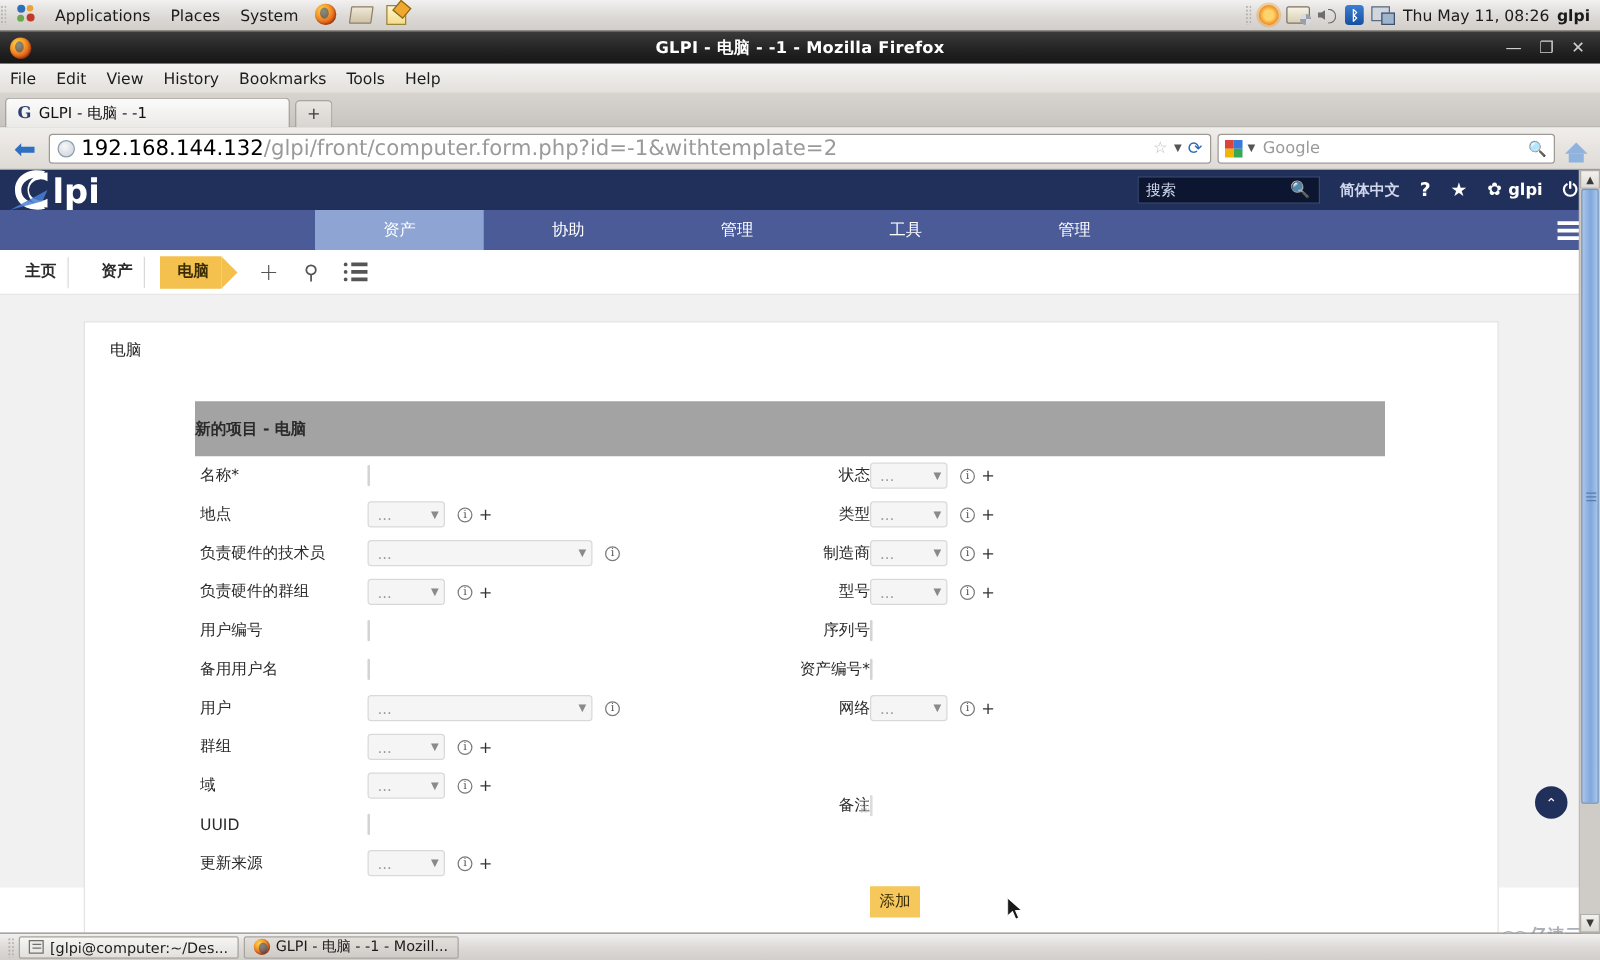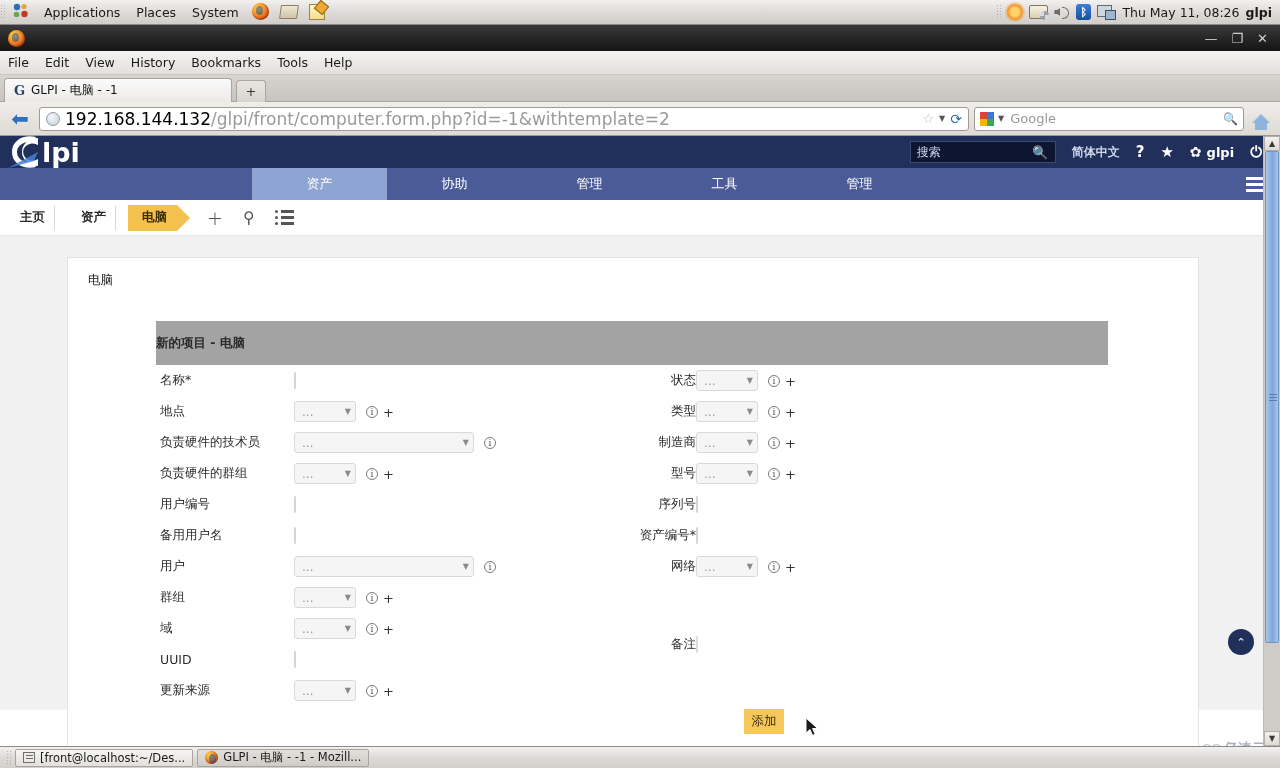--- a/index.html
+++ b/index.html
@@ -190,21 +190,21 @@
   .dd.lg{ width:180px; }
   .info-i{ display:inline-flex; align-items:center; justify-content:center; width:12px;height:12px;
      border:1px solid #7a7a7a; border-radius:50%; font-size:9px; color:#555;
      font-family:"DejaVu Serif",serif; margin-left:6px; vertical-align:middle; line-height:1;}
   .plus{ margin-left:5px; font-size:13px; color:#333; vertical-align:middle;}
   .ta{ width:356px; height:116px; background:#f6f6f6; border:1px solid #dcdcdc; border-radius:2px; position:relative;}
   .ta:after{ content:""; position:absolute; right:2px; bottom:2px; width:7px; height:7px;
      background-image:radial-gradient(#b6b6b6 40%,transparent 41%); background-size:3px 3px;}
   .addbtn{ width:40px;height:25px; background:#f6c85c; color:#3a2d06; font-size:12.5px;
      display:flex; align-items:center; justify-content:center; border:none;
-     font-family:Liberation Mono, monospace;margin-left:48px;}
+     font-family:Liberation Mono, monospace;}
   .cursor-arrow{ position:absolute; left:806px; top:482px; width:14px; height:20px; pointer-events:none;}
 
   
   .totop{ position:absolute; right:26px; bottom:55px; width:26px;height:26px;border-radius:50%;
      background:#21305b; color:#fff; display:flex;align-items:center;justify-content:center;font-size:11px;}
 
   
   .vscroll{ position:absolute; right:0; top:136px; width:17px; height:610px;
      background:linear-gradient(to right,#eceae7,#f6f5f3); border-left:1px solid #bfbbb6;}
   .vscroll .arr{ height:15px; display:flex; align-items:center; justify-content:center;
@@ -265,20 +265,21 @@
     <span class="volicon"></span>
     <span class="bticon">ᛒ</span>
     <span class="dispicon"></span>
     <span class="clock">Thu May 11, 08:26</span>
     <span class="user-name">glpi</span>
   </div>
 </div>
 
 <div class="win-title">
   <span class="ff ff-small"></span>
+  <span class="ttl">GLPI - 电脑 - -1 - Mozilla Firefox</span>
   <span class="win-ctrl">
     <span>—</span>
     <span>❐</span>
     <span>✕</span>
   </span>
 </div>
 
 <div class="menubar">
   <span class="mi">File</span>
   <span class="mi">Edit</span>
@@ -594,19 +595,19 @@
 
 <div class="watermark">
   <span class="wm-glyph">◠◠</span>
   <span>亿速云</span>
 </div>
 
 <div class="taskbar">
   <span class="grip"></span>
   <div class="task">
     <span class="term-ico"></span>
-    <span>[front@localhost:~/Des...</span>
+    <span>[glpi@computer:~/Des...</span>
   </div>
   <div class="task active">
     <span class="ff" style="width:13px;height:13px;"></span>
     <span>GLPI - 电脑 - -1 - Mozill...</span>
   </div>
 </div>
 
 </body></html>

